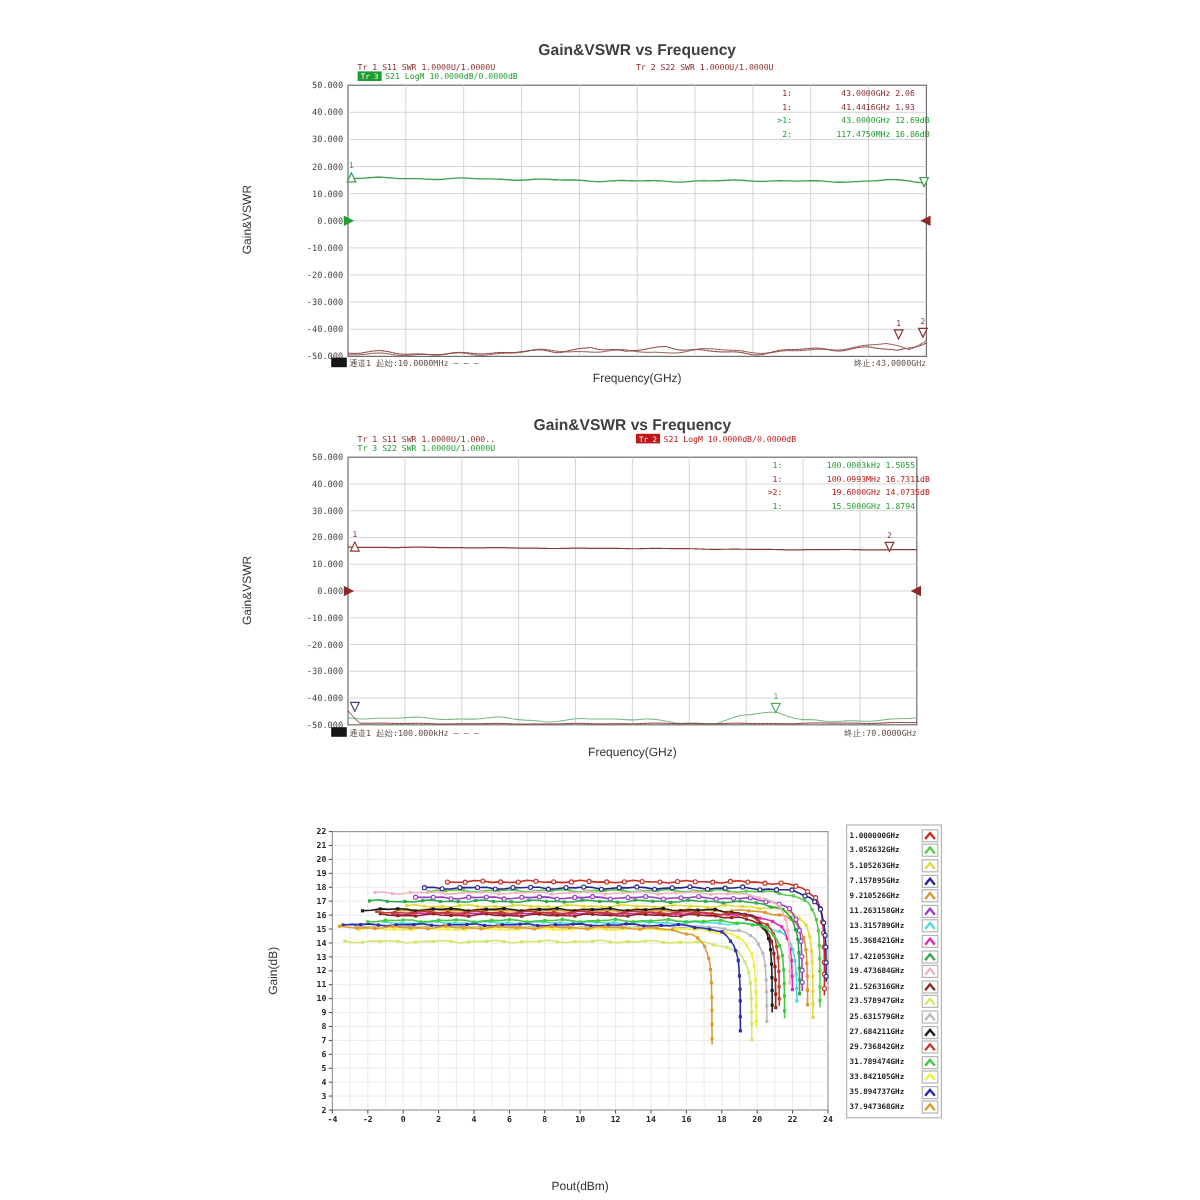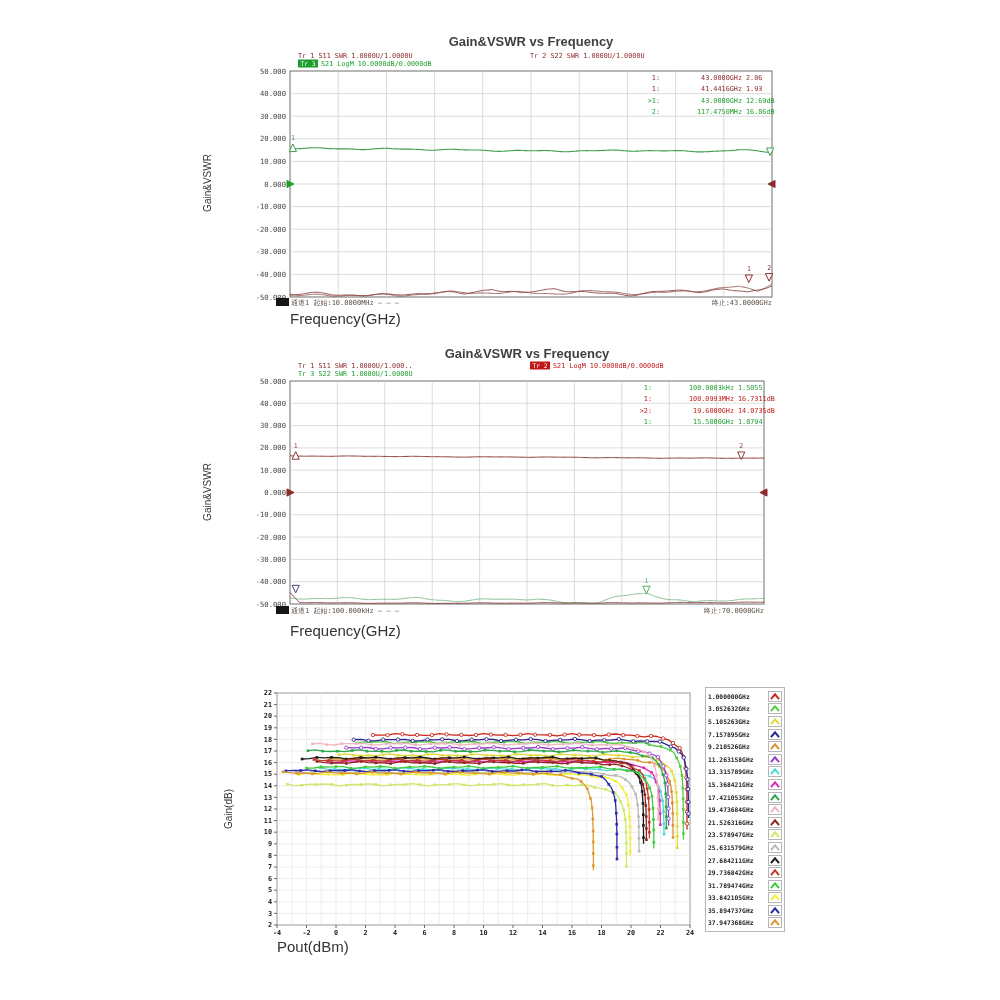--- a/index.html
+++ b/index.html
@@ -1,19 +1,19 @@
 <!DOCTYPE html>
 <html><head>
 <meta charset="utf-8">
 <style>
   html,body{margin:0;padding:0;background:#fff;}
   #page{position:relative;width:1000px;height:1000px;background:#ffffff;overflow:hidden;
         font-family:"Liberation Sans", sans-serif;}
   .chart-title{position:absolute;text-align:center;font-weight:bold;font-size:13px;color:#3f3f3f;}
-  .axis-xlabel{position:absolute;text-align:left;font-size:15px;color:#333;}
+  .axis-xlabel{position:absolute;text-align:center;font-size:10px;color:#333;}
   .axis-ylabel{position:absolute;font-size:10px;color:#333;transform:translate(-50%,-50%) rotate(-90deg);white-space:nowrap;}
   svg{position:absolute;}
   #legend{position:absolute;left:705px;top:687px;width:80px;background:#fff;
           border:1px solid #b5b5b5;padding:2px 2px;box-sizing:border-box;display:flex;flex-direction:column;}
   .legend-row{display:flex;align-items:center;justify-content:space-between;height:12.6px;}
   .legend-label{font-family:"DejaVu Sans Mono", monospace;font-size:6.3px;font-weight:bold;color:#222;white-space:nowrap;}
   .legend-swatch{width:14px;height:11px;border:1px solid #b5b5b5;background:#fff;display:flex;align-items:center;justify-content:center;box-sizing:border-box;}
 </style>
 </head>
 <body>
@@ -942,21 +942,21 @@
           <rect x="354.23001670274806" y="112.24996770960381" width="2.6" height="2.6" fill="#dc9a2e"></rect>
           <rect x="355.8307682336506" y="121.65566641047279" width="2.6" height="2.6" fill="#dc9a2e"></rect>
           <rect x="356.54938416881015" y="132.71632425561745" width="2.6" height="2.6" fill="#dc9a2e"></rect>
           <rect x="356.8598759534514" y="144.80196966730844" width="2.6" height="2.6" fill="#dc9a2e"></rect>
           <rect x="356.9917229845869" y="155.63391421812685" width="2.6" height="2.6" fill="#dc9a2e"></rect>
           <rect x="357.0472907700413" y="167.2318770589558" width="2.6" height="2.6" fill="#dc9a2e"></rect>
           <rect x="357.07063535077975" y="179.2567615452432" width="2.6" height="2.6" fill="#dc9a2e"></rect>
         </g>
       </g>
     </svg>
-  <div class="axis-xlabel" style="left:277px;top:938px;width:413px;">Pout(dBm)</div>
+  <div class="axis-xlabel" style="left:277px;top:984px;width:413px;">Pout(dBm)</div>
   <div class="axis-ylabel" style="left:228px;top:809px;">Gain(dB)</div>
   <div id="legend">
       <div class="legend-row">
         <span class="legend-label">1.000000GHz</span>
         <span class="legend-swatch">
           <svg width="12" height="9" viewBox="0 0 12 10">
             <polyline points="1.5,8 6,2.5 10.5,8" fill="none" stroke="#cc2a1f" stroke-width="2.2"></polyline>
           </svg>
         </span>
       </div>

